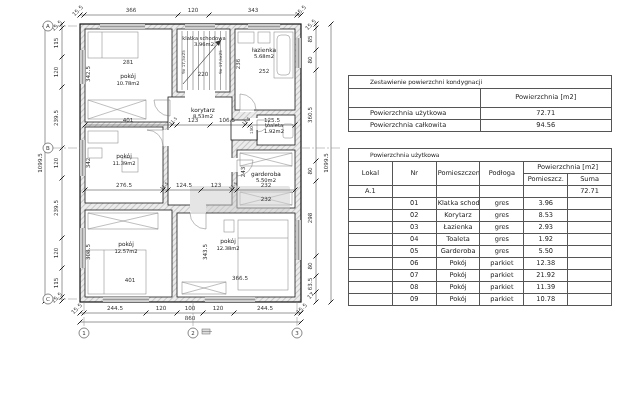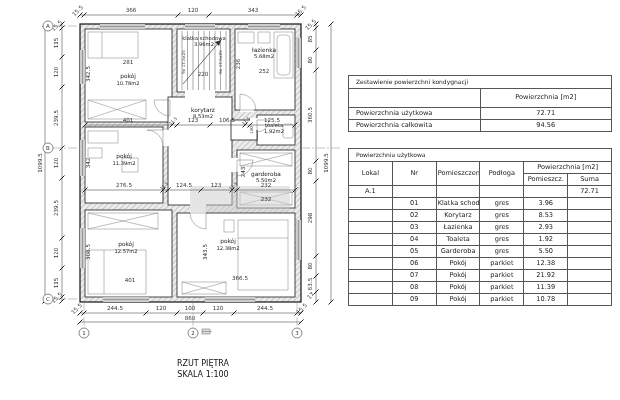--- a/index.html
+++ b/index.html
@@ -9,21 +9,21 @@
   .dim{font-size:5.6px;text-anchor:middle;}
   .dim-sm{font-size:4.2px;text-anchor:middle;}
   .rlabel{font-size:5.8px;text-anchor:middle;fill:#222;}
   .rarea{font-size:5.2px;text-anchor:middle;fill:#222;}
   .gridtxt{font-size:5.5px;text-anchor:middle;fill:#333;}
   table{position:absolute;border-collapse:collapse;table-layout:fixed;background:#fff;}
   #t1{left:348px;top:75px;width:264px;}
   #t2{left:348px;top:148px;width:264px;}
   td,th{border:1px solid #555;font-size:6.6px;font-weight:normal;text-align:center;
         padding:0 1px;height:11px;line-height:1.15;overflow:hidden;white-space:nowrap;}
-  .tl{text-align:left;padding-left:7px;}
+  .tl{text-align:left;padding-left:21px;}
   .ttl{font-size:6px;height:12px;}
   .hdr{height:18px;font-size:6.6px;}
   .bold{font-weight:normal;}
   .titleblock{position:absolute;left:118px;top:358px;width:170px;text-align:center;
               font-size:8px;line-height:1.4;color:#111;}
 </style>
 </head>
 <body>
 
 <div class="page">
@@ -404,18 +404,14 @@
     <td></td>
     <td>09</td>
     <td>Pokój</td>
     <td>parkiet</td>
     <td>10.78</td>
     <td></td>
   </tr>
 </tbody>
     </table>
 
-<div class="titleblock">
-  <div>RZUT PIĘTRA</div>
-  <div>SKALA 1:100</div>
+
 </div>
 
-</div>
-
 </body></html>

